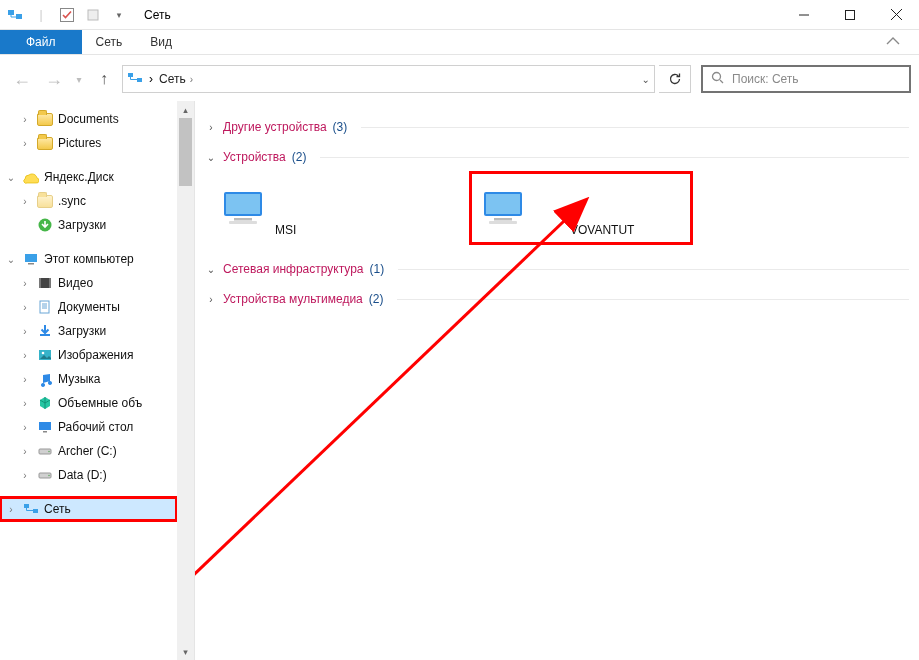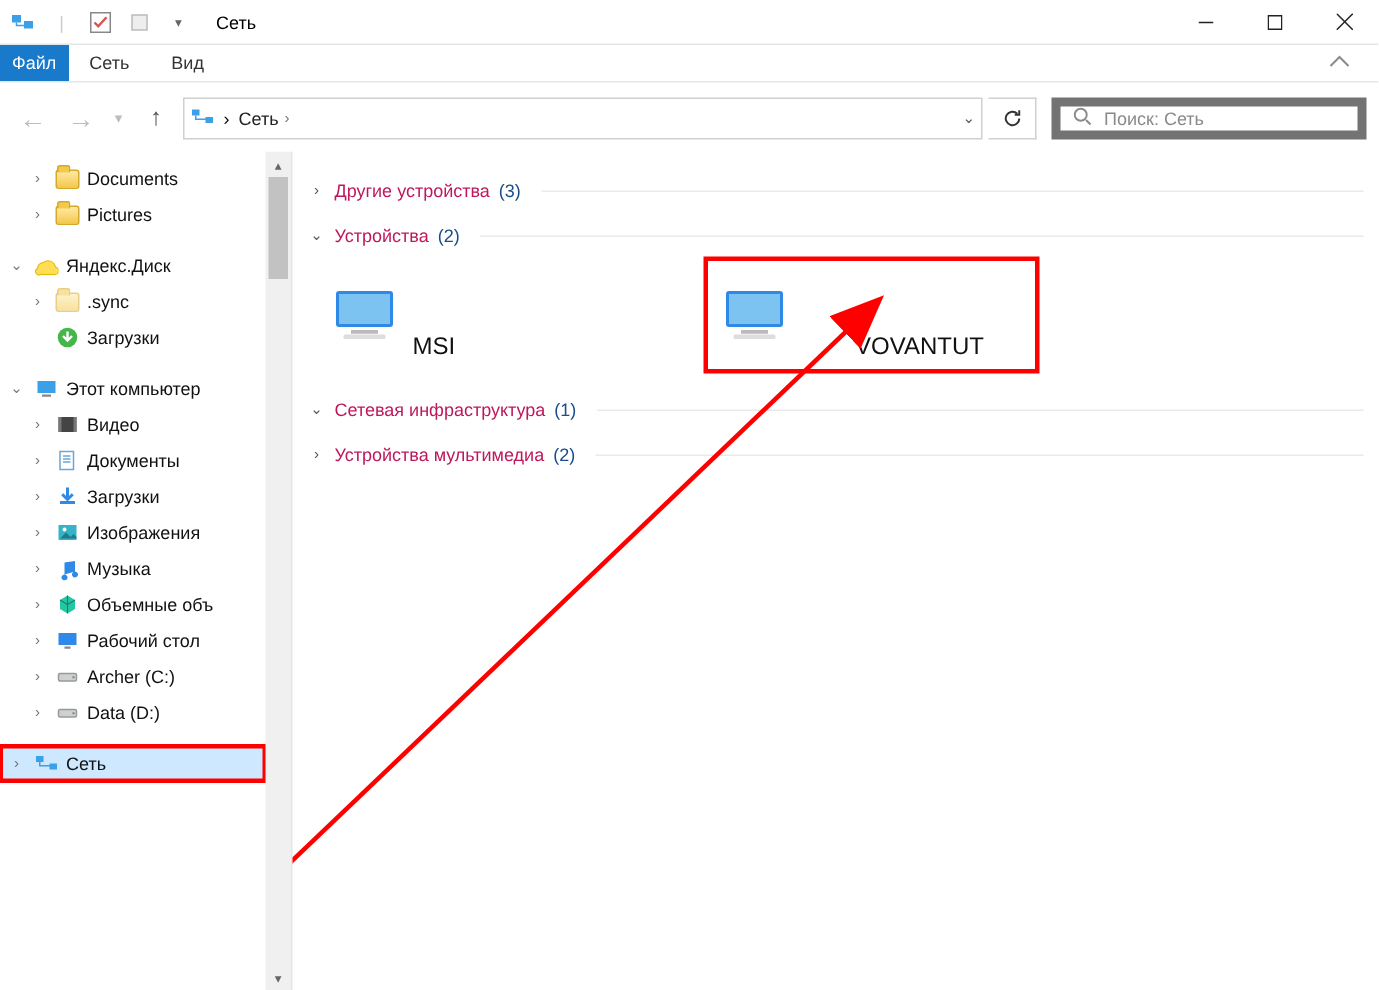--- a/index.html
+++ b/index.html
@@ -8,37 +8,37 @@
 
 .titlebar { height: 30px; display: flex; align-items: center; border-bottom: 1px solid #e5e5e5; }
 .titlebar .qat { display: flex; align-items: center; padding-left: 6px; gap: 8px; }
 .titlebar .qat span { display: inline-flex; align-items: center; justify-content: center; width: 18px; height: 18px; }
 .titlebar .title-text { margin-left: 16px; }
 .titlebar .win-controls { margin-left: auto; display: flex; }
 .titlebar .win-controls div { width: 46px; height: 30px; display: flex; align-items: center; justify-content: center; font-size: 14px; }
 
 
 .ribbonrow { height: 25px; display: flex; align-items: stretch; background: #fff; border-bottom: 1px solid #e5e5e5; }
-.file-tab { background: #1979ca; color: #fff; padding: 0 8px; display: flex; align-items: center; }
+.file-tab { background: #1979ca; color: #fff; padding: 0 26px; display: flex; align-items: center; }
 .ribbon-tab { padding: 0 14px; display: flex; align-items: center; color: #333; }
 .ribbon-help { margin-left: auto; padding: 0 14px; display: flex; align-items: center; color: #8a8a8a; }
 
 
 .navrow { height: 36px; margin: 6px 8px 4px 8px; display: flex; align-items: center; gap: 4px; }
 .nav-btn { width: 28px; height: 28px; display: flex; align-items: center; justify-content: center; color: #555; }
 .nav-btn.disabled { color: #bdbdbd; }
 .nav-up { font-size: 16px; }
 .nav-back, .nav-fwd { font-size: 18px; }
 .nav-caret { font-size: 10px; color: #666; width: 14px; }
 .addressbar { flex: 1; height: 28px; border: 1px solid #d0d0d0; display: flex; align-items: center; padding: 0 4px; gap: 6px; }
 .crumb { display: flex; align-items: center; gap: 4px; color: #222; }
 .crumb .sep { color: #777; font-size: 10px; }
 .addressbar .tail { margin-left: auto; display: flex; align-items: center; gap: 14px; color: #555; }
 .refresh-btn { width: 32px; height: 28px; border: 1px solid #d0d0d0; border-left: none; display: flex; align-items: center; justify-content: center; color: #333; }
-.searchbox { width: 210px; height: 28px; border: 6px solid #737373; margin-left: 6px; display: flex; align-items: center; padding: 0 8px; gap: 8px; color: #8a8a8a; }
+.searchbox { width: 210px; height: 28px; border: 2px solid #737373; margin-left: 6px; display: flex; align-items: center; padding: 0 8px; gap: 8px; color: #8a8a8a; }
 
 
 .body { display: flex; height: calc(660px - 30px - 25px - 46px); }
 .sidebar { width: 195px; border-right: 1px solid #e5e5e5; position: relative; overflow: hidden; }
 .side-scroll { position: absolute; right: 0; top: 0; bottom: 0; width: 17px; background: #f0f0f0; }
 .side-scroll .up, .side-scroll .down { height: 17px; display: flex; align-items: center; justify-content: center; color: #666; font-size: 9px; }
 .side-scroll .down { position: absolute; bottom: 0; width: 100%; }
 .side-scroll .thumb { position: absolute; top: 17px; left: 2px; right: 2px; height: 68px; background: #c2c2c2; }
 
 .tree { padding-top: 6px; width: calc(100% - 17px); }
@@ -57,21 +57,21 @@
 .group-header { display: flex; align-items: center; gap: 6px; height: 24px; color: #1a4e8a; margin-top: 6px; }
 .group-header .chev { color: #555; font-size: 10px; width: 12px; text-align: center; }
 .group-header .name { color: #be185d; }
 .group-header .count { color: #1a4e8a; }
 .group-header .rule { flex: 1; height: 1px; background: #eaeaea; margin-left: 8px; }
 
 .items-row { display: flex; gap: 40px; padding: 4px 0 8px 6px; }
 .item-tile { display: flex; align-items: center; gap: 8px; padding: 6px 8px; min-width: 220px; }
 .item-tile.highlighted { outline: 3px solid #ff0000; outline-offset: -1px; gap: 43px; }
 .item-tile .big-ico { width: 48px; height: 40px; display: flex; align-items: center; justify-content: center; }
-.item-tile .name { color: #111; font-size: 16px; margin-top: 44px; }
+.item-tile .name { color: #111; font-size: 12px; margin-top: 44px; }
 
 
 .folder-ico { width: 16px; height: 13px; background: linear-gradient(#ffe9a6, #f3c94b); border: 1px solid #d4a92a; border-radius: 2px; position: relative; }
 .folder-ico::before { content: ""; position: absolute; top: -4px; left: 0; width: 7px; height: 4px; background: #f3c94b; border: 1px solid #d4a92a; border-bottom: none; border-radius: 2px 2px 0 0; }
 
 
 .arrow-svg { position: absolute; left: 0; top: 0; width: 100%; height: 100%; pointer-events: none; }
 </style>
 </head>
 <body>

